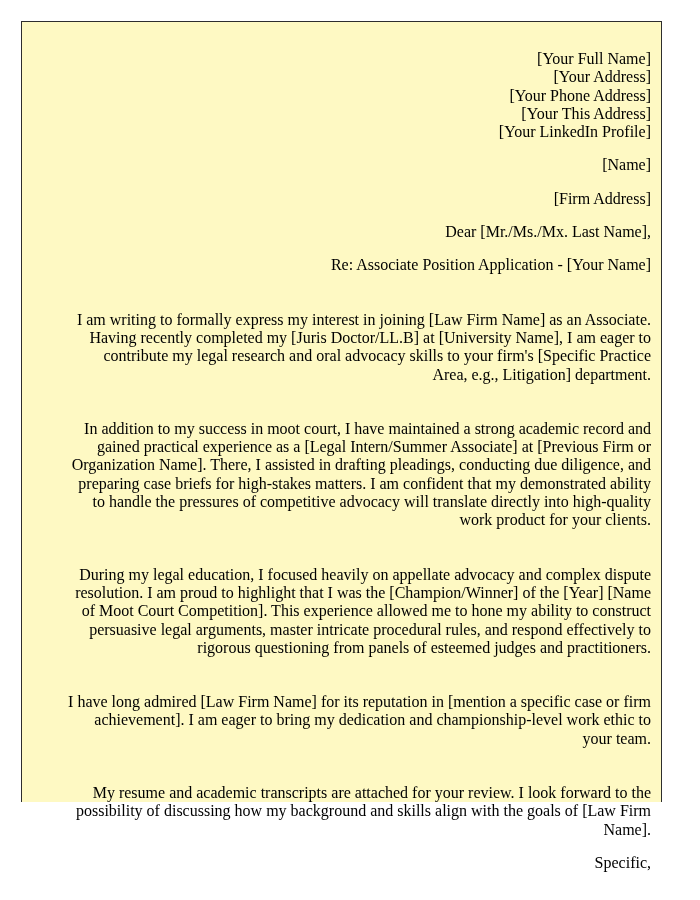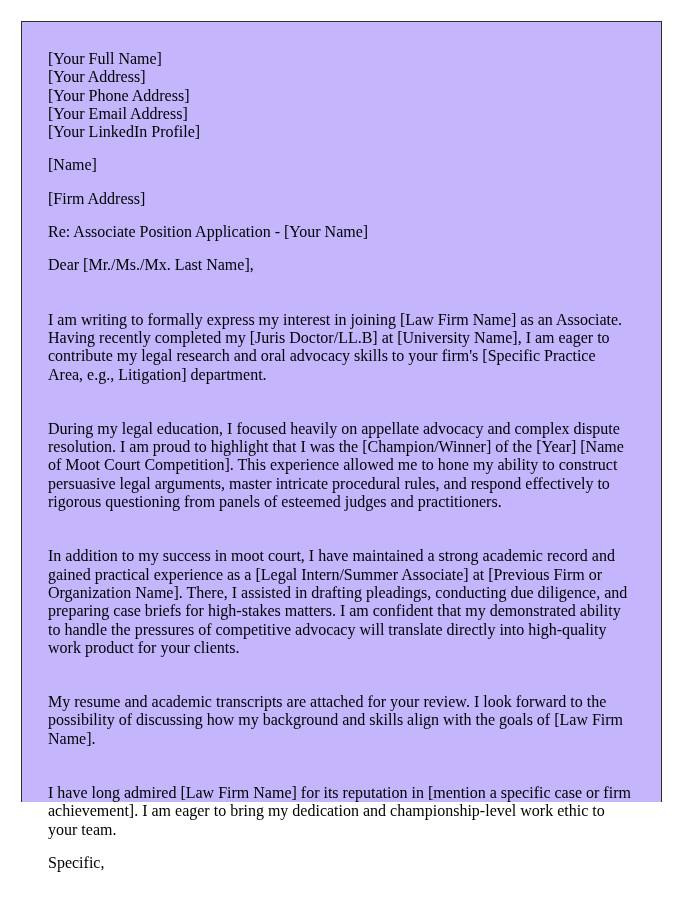--- a/index.html
+++ b/index.html
@@ -16,72 +16,73 @@
   .letter-frame {
     position: absolute;
     left: 21px;
     top: 21px;
     width: 641px;
     height: 781px;
     box-sizing: border-box;
     border: 1px solid #2e2e2e;
     border-bottom: none;   
     padding: 28px 10px 0 26px;
-    background: #c4b5fd;
+    background: #fef9c3;
+    text-align: right;
   }
   .block { margin: 0 0 15px 0; }
   .line { line-height: 18.3px; }
   p.doc-line, p.para {
     margin: 0 0 15px 0;
     line-height: 18.3px;
   }
   p.para { white-space: pre-line; margin-top: 36px; }
 </style>
 </head>
 <body>
 
 <div class="page">
   <div class="letter-frame">
 
     <div class="block">
       <div class="line">[Your Full Name]</div>
       <div class="line">[Your Address]</div>
       <div class="line">[Your Phone Address]</div>
-      <div class="line">[Your Email Address]</div>
+      <div class="line">[Your This Address]</div>
       <div class="line">[Your LinkedIn Profile]</div>
     </div>
 
     <p class="doc-line">[Name]</p>
 
     <div class="block">
       <div class="line">[Firm Address]</div>
     </div>
 
+    <p class="doc-line">Dear [Mr./Ms./Mx. Last Name],</p>
+
     <p class="doc-line">Re: Associate Position Application - [Your Name]</p>
-
-    <p class="doc-line">Dear [Mr./Ms./Mx. Last Name],</p>
 
     <p class="para">I am writing to formally express my interest in joining [Law Firm Name] as an Associate.
 Having recently completed my [Juris Doctor/LL.B] at [University Name], I am eager to
 contribute my legal research and oral advocacy skills to your firm's [Specific Practice
 Area, e.g., Litigation] department.</p>
-    <p class="para">During my legal education, I focused heavily on appellate advocacy and complex dispute
-resolution. I am proud to highlight that I was the [Champion/Winner] of the [Year] [Name
-of Moot Court Competition]. This experience allowed me to hone my ability to construct
-persuasive legal arguments, master intricate procedural rules, and respond effectively to
-rigorous questioning from panels of esteemed judges and practitioners.</p>
     <p class="para">In addition to my success in moot court, I have maintained a strong academic record and
 gained practical experience as a [Legal Intern/Summer Associate] at [Previous Firm or
 Organization Name]. There, I assisted in drafting pleadings, conducting due diligence, and
 preparing case briefs for high-stakes matters. I am confident that my demonstrated ability
 to handle the pressures of competitive advocacy will translate directly into high-quality
 work product for your clients.</p>
+    <p class="para">During my legal education, I focused heavily on appellate advocacy and complex dispute
+resolution. I am proud to highlight that I was the [Champion/Winner] of the [Year] [Name
+of Moot Court Competition]. This experience allowed me to hone my ability to construct
+persuasive legal arguments, master intricate procedural rules, and respond effectively to
+rigorous questioning from panels of esteemed judges and practitioners.</p>
+    <p class="para">I have long admired [Law Firm Name] for its reputation in [mention a specific case or firm
+achievement]. I am eager to bring my dedication and championship-level work ethic to
+your team.</p>
     <p class="para">My resume and academic transcripts are attached for your review. I look forward to the
 possibility of discussing how my background and skills align with the goals of [Law Firm
 Name].</p>
-    <p class="para">I have long admired [Law Firm Name] for its reputation in [mention a specific case or firm
-achievement]. I am eager to bring my dedication and championship-level work ethic to
-your team.</p>
 
     <p class="doc-line">Specific,</p>
 
   </div>
 </div>
 
 </body></html>

